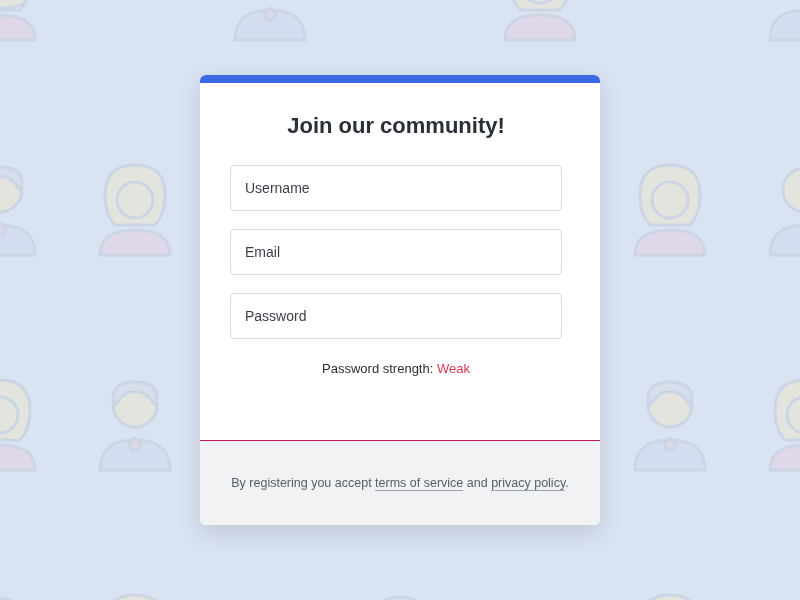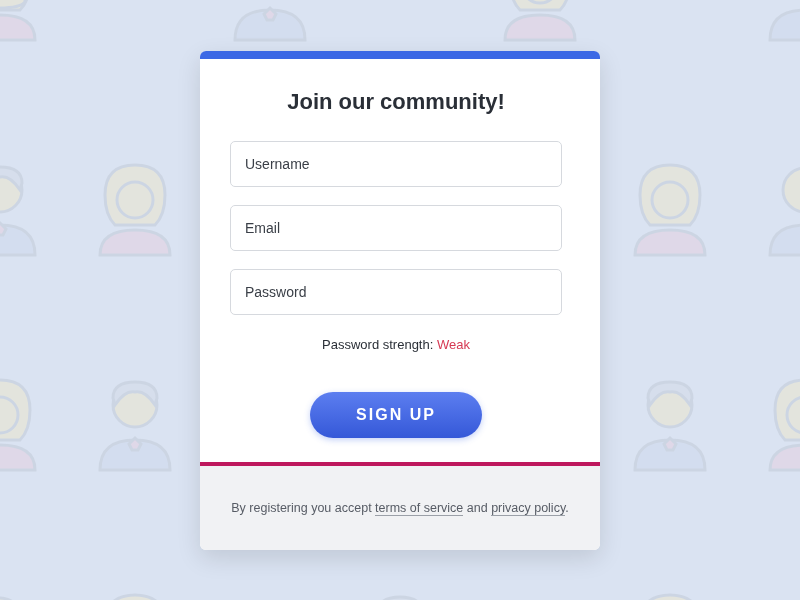--- a/index.html
+++ b/index.html
@@ -51,21 +51,21 @@
       font-weight: 700;
       color: #2a2f37;
       margin-bottom: 26px;
     }
     .input-field {
       width: 100%;
       height: 46px;
       border: 1px solid #d6d9de;
       border-radius: 5px;
       padding: 0 14px;
-      font-size: 18px;
+      font-size: 13px;
       color: #0f766e;
       margin-bottom: 18px;
       outline: none;
       font-family: inherit;
     }
     .input-field::placeholder {
       color: #3a3f47;
       font-size: 14px;
     }
     .password-strength {
@@ -90,21 +90,21 @@
       cursor: pointer;
       font-family: inherit;
       box-shadow: 0 2px 6px rgba(59,104,229,0.3);
     }
     .card-footer {
       background: #f1f2f4;
       padding: 35px 20px;
       text-align: center;
       font-size: 12.5px;
       color: #575c65;
-      border-top: 4px solid #be185d;
+      border-top: 1px solid #be185d;
     }
     .card-footer .link {
       border-bottom: 1px solid #9ba0a8;
       cursor: pointer;
     }
   </style>
 </head>
 <body>
 
 <div class="bg-pattern">
@@ -264,18 +264,17 @@
 <div class="card">
   <div class="card-top-bar"></div>
   <div class="card-body">
     <h1 class="card-title">Join our community!</h1>
     <input class="input-field" type="text" placeholder="Username" style="">
     <input class="input-field" type="text" placeholder="Email" style="">
     <input class="input-field" type="password" placeholder="Password" style="">
     <div class="password-strength">
       <span>Password strength: </span><span class="strength">Weak</span>
     </div>
-    <button class="signup-btn">SIGN UP</button>
   </div>
   <div class="card-footer">
     <span>By registering you accept </span><span class="link">terms of service</span><span> and </span><span class="link">privacy policy</span><span>.</span>
   </div>
 </div>
 
 </body></html>

